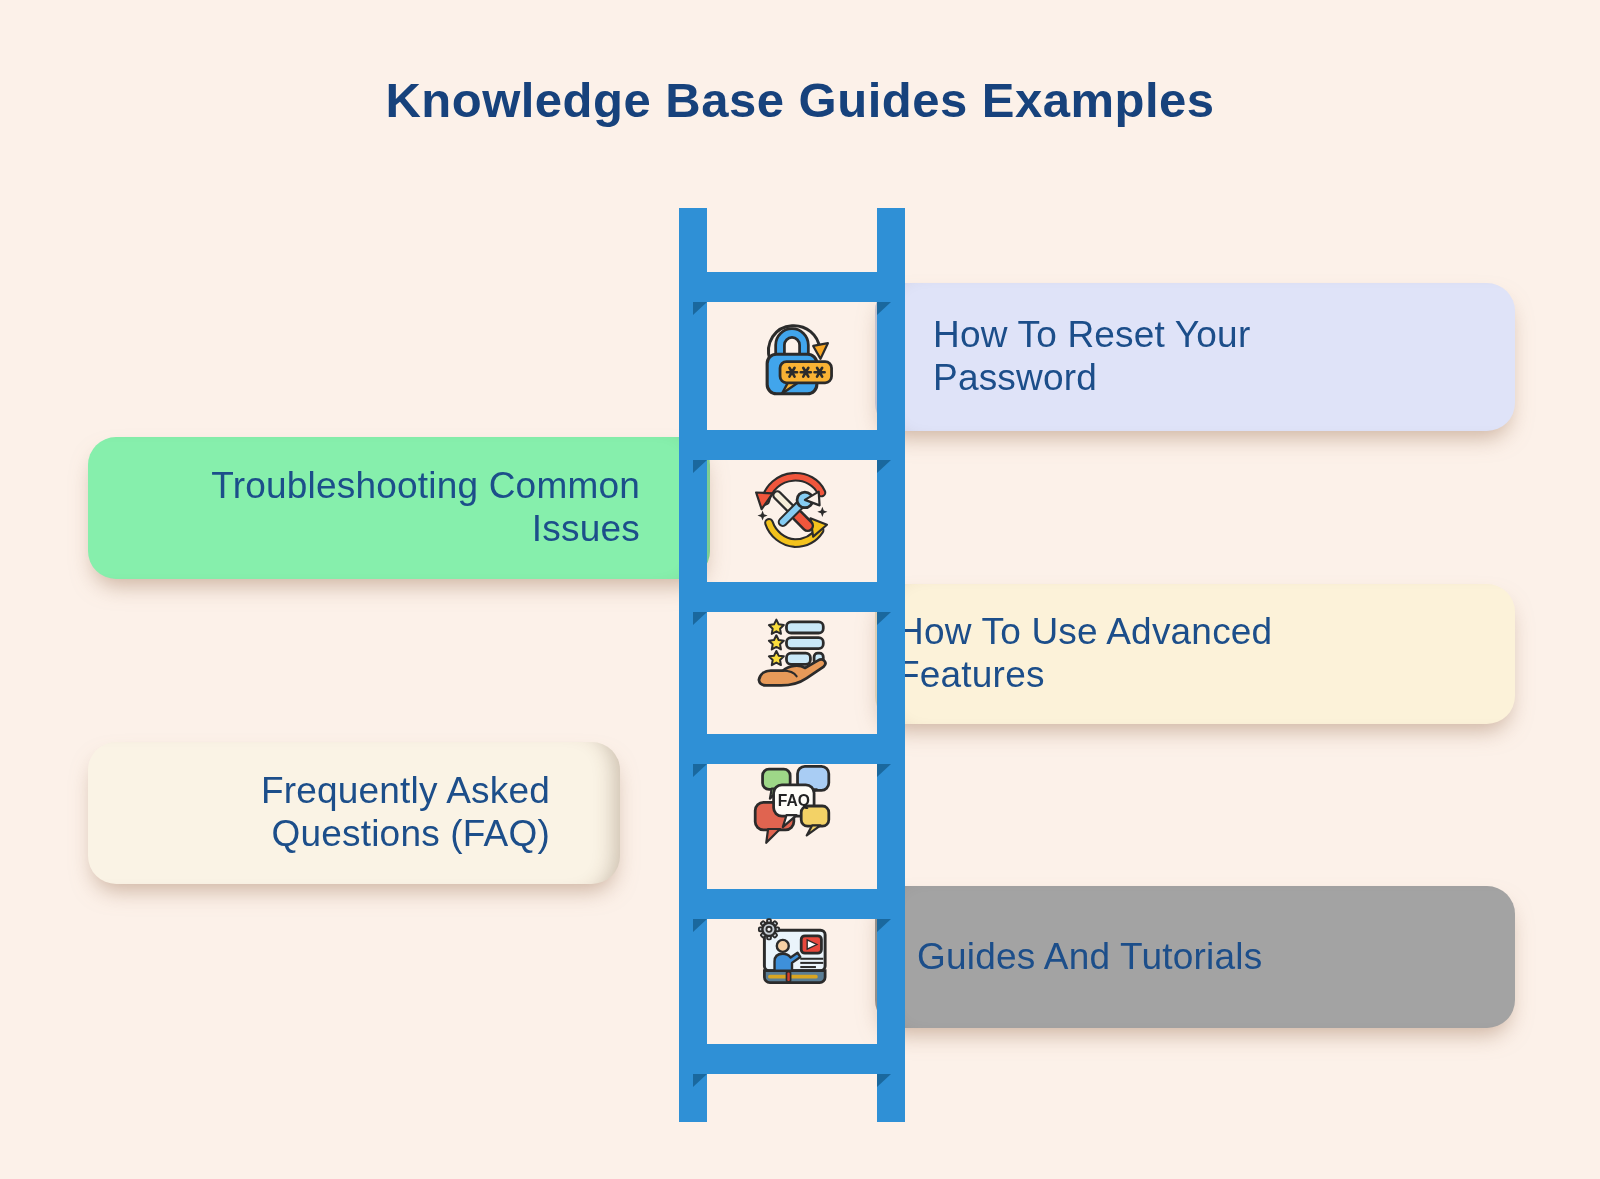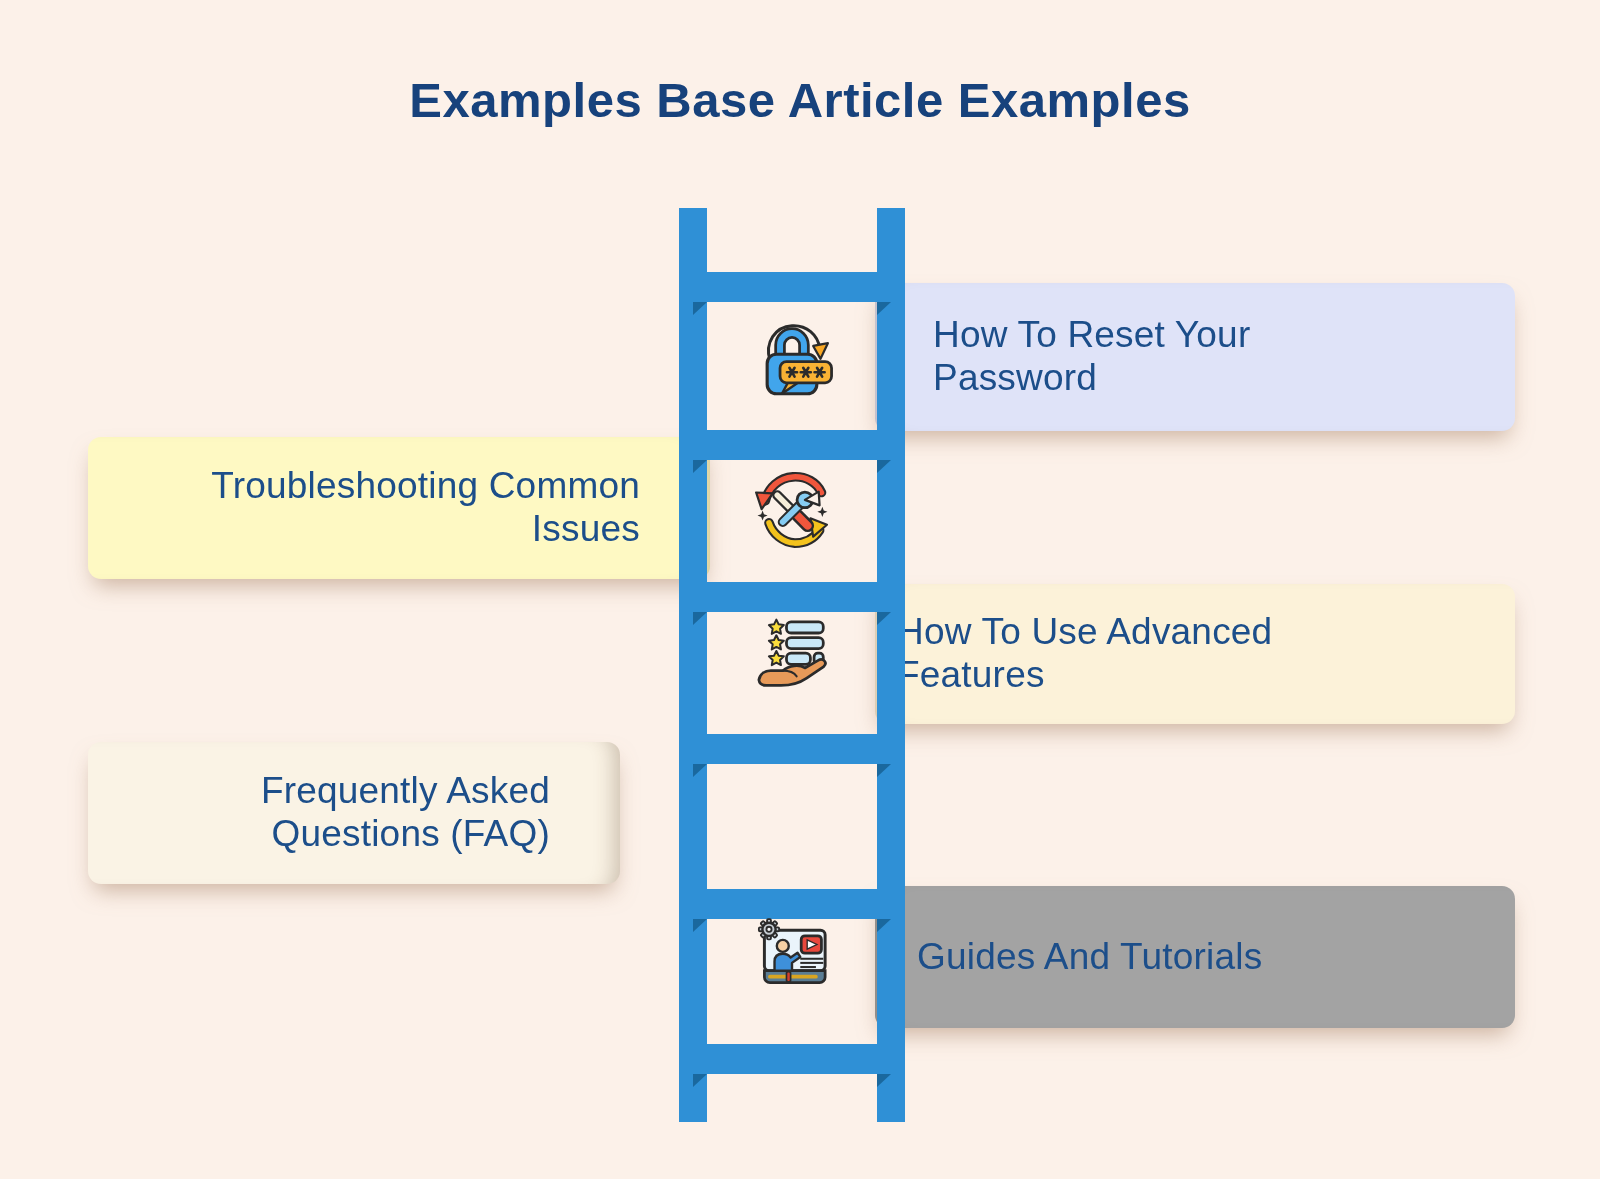--- a/index.html
+++ b/index.html
@@ -21,21 +21,21 @@
   .c1{left:875px;top:283px;width:640px;height:148px;padding-left:58px;}
   .c1 .card-label{max-width:440px;}
   .c2{left:88px;top:437px;width:622px;height:142px;padding-right:70px;}
   .c2 .card-label{max-width:470px;text-align:right;}
   .c3{left:875px;top:584px;width:640px;height:140px;padding-left:22px;}
   .c3 .card-label{max-width:480px;}
   .c4{left:88px;top:742px;width:532px;height:142px;padding-right:70px;padding-left:7px;}
   .c4 .card-label{max-width:545px;text-align:right;}
   .c5{left:875px;top:886px;width:640px;height:142px;padding-left:42px;}
   .c5 .card-label{max-width:560px;}
-  .card{box-sizing:border-box;border-radius:13px;}
+  .card{box-sizing:border-box;}
 
   
   .rail{position:absolute;top:208px;width:28px;height:914px;background:var(--ladder);z-index:2;}
   .rail-left{left:679px;}
   .rail-right{left:877px;}
   .rung{position:absolute;left:693px;width:198px;height:30px;background:var(--ladder);z-index:3;}
   .r1{top:272px;} .r2{top:430px;} .r3{top:582px;} .r4{top:734px;} .r5{top:889px;} .r6{top:1044px;}
   .notch{position:absolute;top:30px;width:14px;height:13px;background:var(--shadow);
          clip-path:polygon(0 0,100% 0,0 100%);}
   .notch-left{left:0;}
@@ -44,27 +44,27 @@
   
   .icon{position:absolute;left:746px;width:92px;height:92px;z-index:4;}
   .i1{top:311px;} .i2{top:464px;} .i3{top:610px;} .i4{top:760px;} .i5{top:910px;}
   .icon svg{width:100%;height:100%;display:block;}
 </style>
 </head>
 <body>
 
 <div class="stage" style="background: rgb(252, 241, 233); --ladder: #2f90d6; --shadow: #1a689e;">
 
-  <h1 class="title" style="color: rgb(23, 66, 124);">Examples Base Article Examples</h1>
+  <h1 class="title" style="color: rgb(23, 66, 124);">Knowledge Base Guides Examples</h1>
 
   <div class="card card-right c1" style="background: rgb(223, 227, 248);">
     <div class="card-label" style="color: rgb(28, 78, 138);">How To Reset Your Password</div>
   </div>
 
-  <div class="card card-left c2" style="background: #fef9c3;">
+  <div class="card card-left c2" style="background: #86efac;">
     <div class="card-label" style="color: rgb(28, 78, 138);">Troubleshooting Common Issues</div>
   </div>
 
   <div class="card card-right c3" style="background: rgb(252, 242, 217);">
     <div class="card-label" style="color: rgb(28, 78, 138);">How To Use Advanced Features</div>
   </div>
 
   <div class="card card-left c4" style="background: rgb(250, 243, 229);">
     <div class="card-label" style="color: rgb(28, 78, 138);">Frequently Asked Questions (FAQ)</div>
   </div>
@@ -159,20 +159,37 @@
         <rect x="44" y="13" width="40" height="12" rx="5"></rect>
         <rect x="44" y="30" width="40" height="12" rx="5"></rect>
         <rect x="44" y="47" width="26" height="12" rx="5"></rect>
         <rect x="74" y="47" width="10" height="12" rx="4"></rect>
       </g>
       <path d="M14 76 C15 70 20 66 27 66 L40 66 C47 60 58 59 64 63 L78 55 C84 51.5 89 57 84.5 61.5 L66 74 C58 79.5 49 82 38 82 L22 82 C17 82 14.5 79.5 14 76 Z" fill="#e79a59" stroke="#2b2b2b" stroke-width="3" stroke-linejoin="round"></path>
       <path d="M40 66 C48 66 53 69 55 72" fill="none" stroke="#2b2b2b" stroke-width="2.4" stroke-linecap="round"></path>
     </svg>
   </div>
 
+  <div class="icon i4">
+    <svg viewBox="0 0 100 100">
+      <g stroke="#2b2b2b" stroke-width="3" stroke-linejoin="round">
+        <rect x="18" y="10" width="30" height="22" rx="7" fill="#9ed788"></rect>
+        <path d="M28 31 L26 42 L37 31 Z" fill="#9ed788" stroke-width="2.4"></path>
+        <rect x="56" y="7" width="34" height="26" rx="8" fill="#a9cdf4"></rect>
+        <path d="M66 32 L60 43 L77 32 Z" fill="#a9cdf4" stroke-width="2.4"></path>
+        <rect x="10" y="46" width="42" height="30" rx="9" fill="#e06450"></rect>
+        <path d="M24 75 L22 90 L37 75 Z" fill="#e06450" stroke-width="2.4"></path>
+        <rect x="30" y="27" width="44" height="34" rx="9" fill="#fffdf8"></rect>
+        <path d="M44 60 L40 73 L55 60 Z" fill="#fffdf8" stroke-width="2.4"></path>
+        <rect x="60" y="50" width="30" height="22" rx="7" fill="#f3d266"></rect>
+        <path d="M72 71 L66 82 L81 71 Z" fill="#f3d266" stroke-width="2.4"></path>
+      </g>
+      <text x="52" y="50" text-anchor="middle" font-size="17" font-weight="bold" fill="#222" font-family="Liberation Sans, DejaVu Sans, sans-serif">FAQ</text>
+    </svg>
+  </div>
 
   <div class="icon i5">
     <svg viewBox="0 0 100 100">
       <rect x="20" y="22" width="66" height="44" rx="5" fill="#eaf4fb" stroke="#2b2b2b" stroke-width="3.2"></rect>
       <path d="M20 66 H86 V73 a6 6 0 0 1 -6 6 H26 a6 6 0 0 1 -6 -6 Z" fill="#5a7d94" stroke="#2b2b2b" stroke-width="3"></path>
       <path d="M26 72.5 H76" stroke="#d9a521" stroke-width="4" stroke-linecap="round"></path>
       <rect x="44" y="67" width="4.5" height="11" rx="2" fill="#d23f2f" stroke="#2b2b2b" stroke-width="1.8"></rect>
       <rect x="60" y="28" width="22" height="19" rx="4" fill="#e8483c" stroke="#2b2b2b" stroke-width="3"></rect>
       <path d="M66.5 32.5 L77 37.5 L66.5 42.5 Z" fill="#ffffff" stroke="#2b2b2b" stroke-width="1.5"></path>
       <g stroke="#2b2b2b" stroke-width="2.2">

